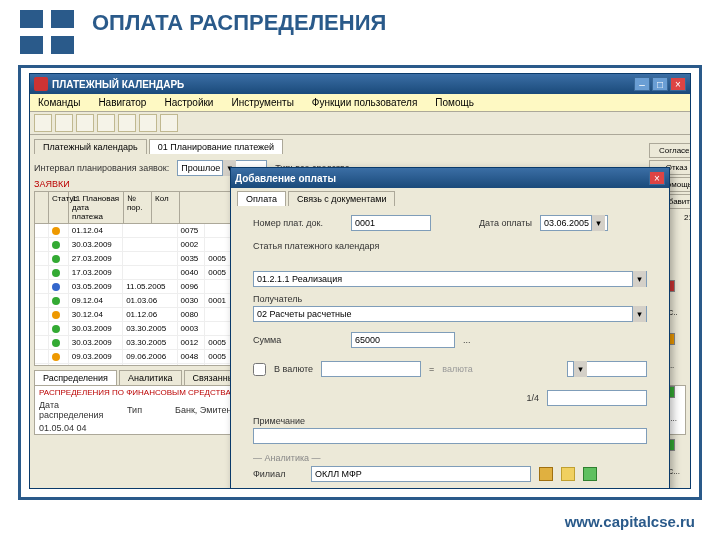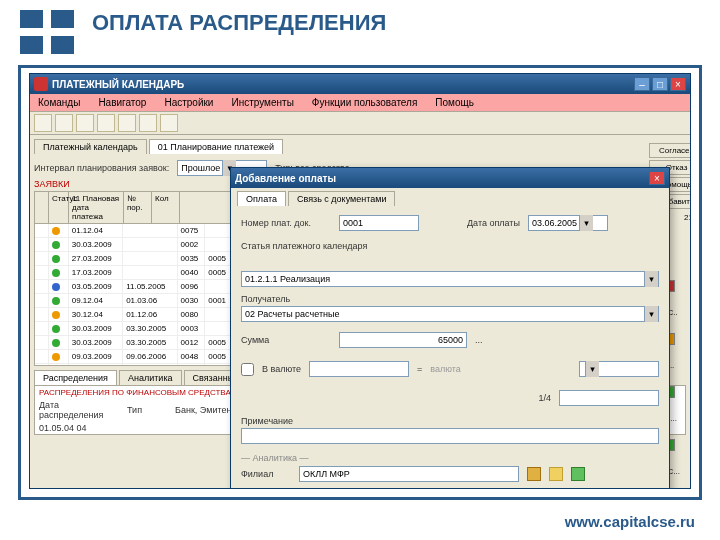--- a/index.html
+++ b/index.html
@@ -13,21 +13,21 @@
   
   .outer-frame { position: absolute; left: 18px; top: 65px; right: 18px; bottom: 40px; border: 3px solid #2a5a8a; background: #fff; }
   
   .win { position: absolute; left: 8px; top: 5px; right: 8px; bottom: 8px; border: 1px solid #0a3a6a; background: #ece9d8; display: flex; flex-direction: column; }
   .titlebar { background: linear-gradient(#3b6ea5, #1a4a7a); color: #fff; display: flex; align-items: center; padding: 2px 4px; height: 20px; }
   .titlebar .icon { width: 14px; height: 14px; background: #cc3333; border-radius: 2px; margin-right: 4px; }
   .titlebar .txt { flex: 1; font-weight: bold; font-size: 10px; }
   .ctrl { display: flex; gap: 2px; }
   .ctrl span { width: 16px; height: 14px; background: #6a9ed4; border: 1px solid #3a6a9a; display: inline-flex; align-items: center; justify-content: center; color: #fff; }
   
-  .menubar { background: #fca5a5; padding: 2px 4px; border-bottom: 1px solid #aca899; display: flex; gap: 10px; }
+  .menubar { background: #fef9c3; padding: 2px 4px; border-bottom: 1px solid #aca899; display: flex; gap: 10px; }
   .menubar span { padding: 1px 4px; }
   .toolbar { background: #ece9d8; padding: 2px 4px; border-bottom: 1px solid #aca899; display: flex; gap: 3px; }
   .toolbar .tbtn { width: 18px; height: 18px; background: #f5f3e8; border: 1px solid #c0b890; }
   
   .content { flex: 1; background: #ece9d8; padding: 4px; position: relative; overflow: hidden; }
   .tabs-row { display: flex; gap: 2px; }
   .tab { background: #ece9d8; border: 1px solid #aca899; border-bottom: none; padding: 2px 8px; font-size: 9px; }
   .tab.active { background: #fff; }
   
   .row { display: flex; gap: 8px; margin: 3px 0; align-items: center; }
@@ -38,21 +38,21 @@
   
   .grid { background: #fff; border: 1px solid #aca899; font-size: 9px; }
   .grid-head { background: #ece9d8; display: flex; border-bottom: 1px solid #aca899; }
   .gh { border-right: 1px solid #aca899; padding: 2px 3px; font-size: 8px; }
   .grid-row { display: flex; border-bottom: 1px solid #eee; }
   .gc { border-right: 1px solid #eee; padding: 1px 3px; font-size: 8px; height: 13px; display: flex; align-items: center; }
   .dot { width: 8px; height: 8px; border-radius: 50%; }
   .dot.g { background: #3a3; } .dot.o { background: #e90; } .dot.b { background: #36c; }
   
   .modal { position: absolute; left: 200px; top: 32px; width: 440px; height: 330px; background: #ece9d8; border: 1px solid #0a3a6a; box-shadow: 3px 3px 8px rgba(0,0,0,.3); display: flex; flex-direction: column; z-index: 10; }
-  .modal-body { flex: 1; padding: 6px 10px; display: flex; flex-direction: column; gap: 7px; }
+  .modal-body { flex: 1; padding: 6px 22px; display: flex; flex-direction: column; gap: 7px; }
   .flinks { position: absolute; right: -14px; top: 8px; display: flex; flex-direction: column; gap: 2px; z-index: 5; }
   .flinks .btn { min-width: 55px; font-size: 8px; padding: 2px 4px; }
   
   .bright { display: flex; flex-direction: column; gap: 16px; position: absolute; right: 10px; top: 120px; font-size: 8px; }
   .bbar { width: 26px; height: 12px; border: 1px solid #888; }
   .bb-r { background: #c33; } .bb-o { background: #e90; } .bb-g { background: #3a3; }
   
   .bottom-tabs { display: flex; gap: 2px; margin-top: 4px; }
   .bpanel { background: #fff; border: 1px solid #aca899; height: 50px; padding: 2px 4px; font-size: 8px; }
   .red { color: #b00; }
@@ -287,42 +287,42 @@
           <span class="tab active">Оплата</span>
           <span class="tab">Связь с документами</span>
         </div>
         <div class="modal-body">
           <div class="row">
             <span class="lbl" style="width:90px">Номер плат. док.</span>
             <span class="fieldbox" style="width:80px">
                 <span>0001</span>
               </span>
             <span class="lbl" style="margin-left:40px">Дата оплаты</span>
-            <span class="fieldbox" style="width:80px">
+            <span class="fieldbox" style="width:68px">
                 <span>03.06.2005</span>
                 <span class="dd">▾</span>
               </span>
           </div>
           <div>
             <div class="lbl">Статья платежного календаря</div>
             <span class="fieldbox" style="width:100%;margin-top:20px">
                 <span style="flex:1">01.2.1.1 Реализация</span>
                 <span class="dd">▾</span>
               </span>
           </div>
           <div>
             <div class="lbl">Получатель</div>
             <span class="fieldbox" style="width:100%;margin-top:2px">
                 <span style="flex:1">02 Расчеты расчетные</span>
                 <span class="dd">▾</span>
               </span>
           </div>
           <div class="row">
             <span class="lbl" style="width:90px">Сумма</span>
-            <span class="fieldbox" style="width:128px;text-align:right;justify-content:flex-end">
+            <span class="fieldbox" style="width:104px;text-align:right;justify-content:flex-start">
                 <span>65000</span>
               </span>
             <span class="lbl">...</span>
           </div>
           <div class="row">
             <input type="checkbox" style="">
             <span class="lbl">В валюте</span>
             <span class="fieldbox" style="width:100px"></span>
             <span class="lbl">=</span>
             <span class="lbl" style="color:#999">валюта</span>

